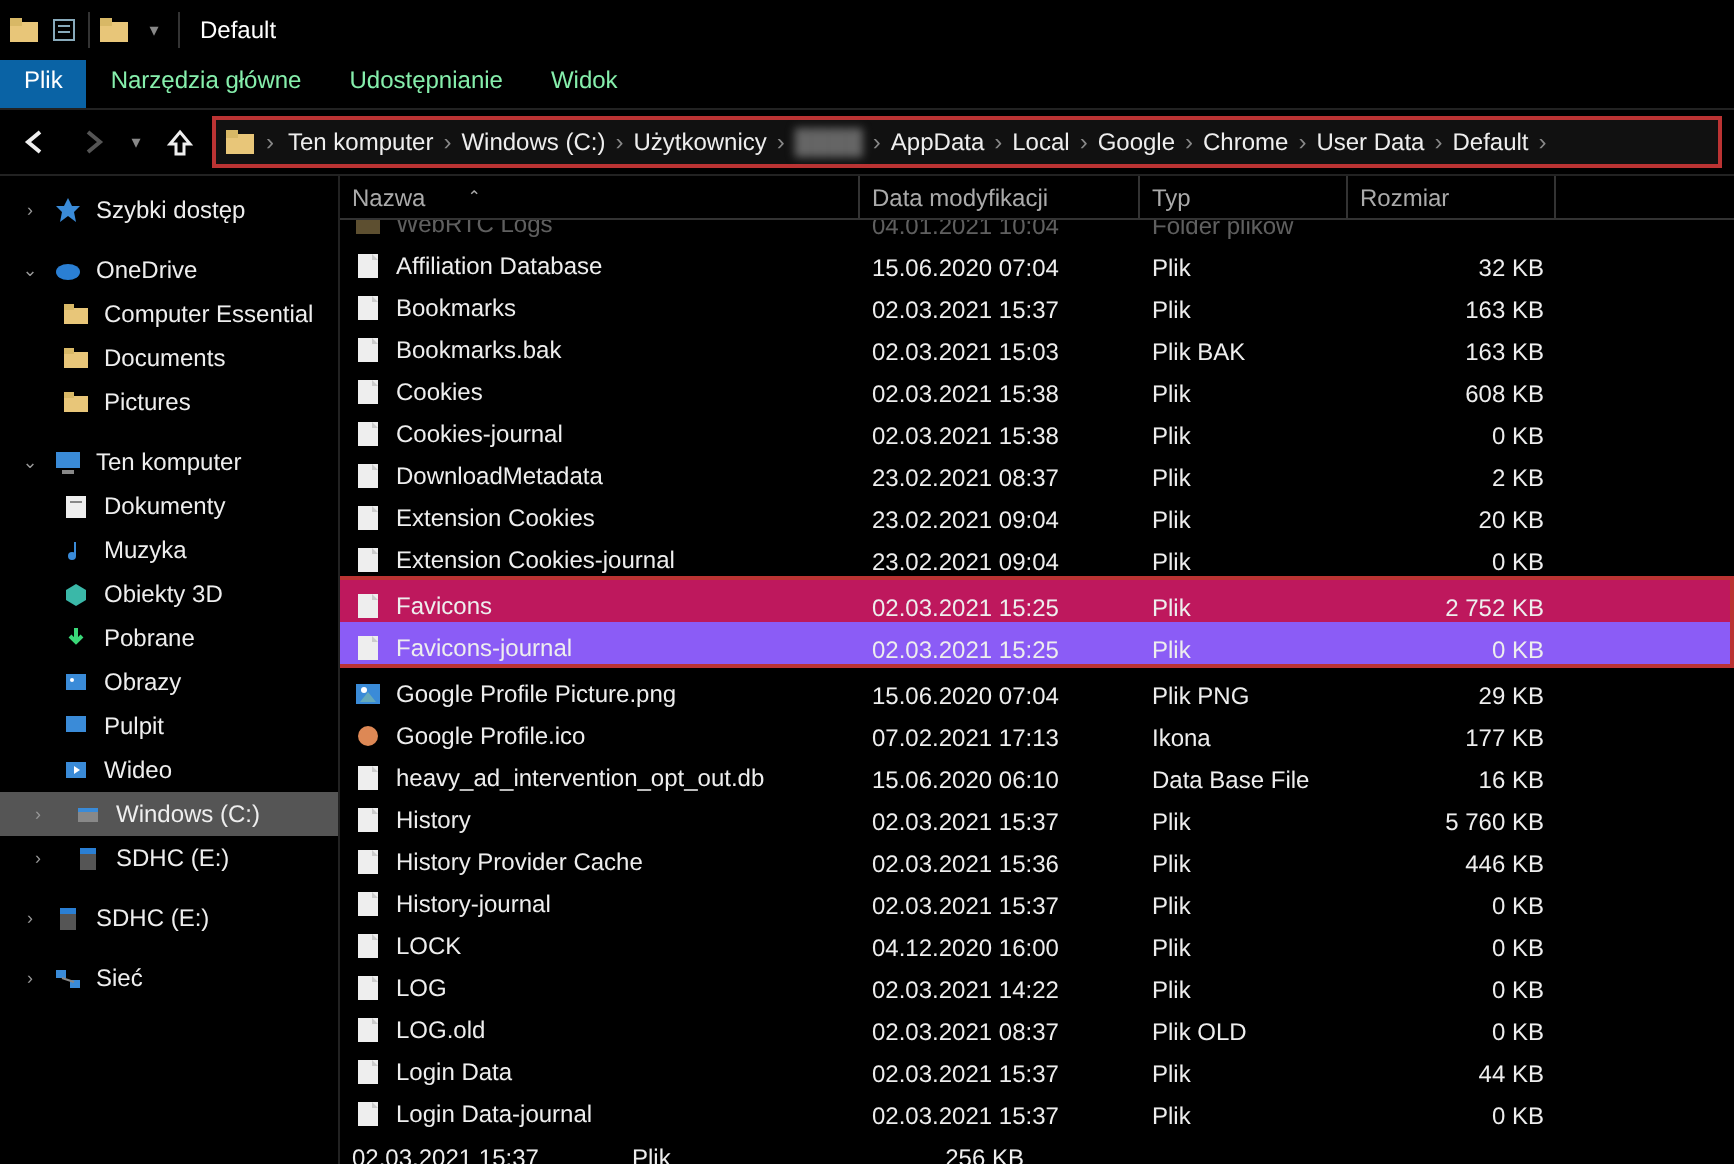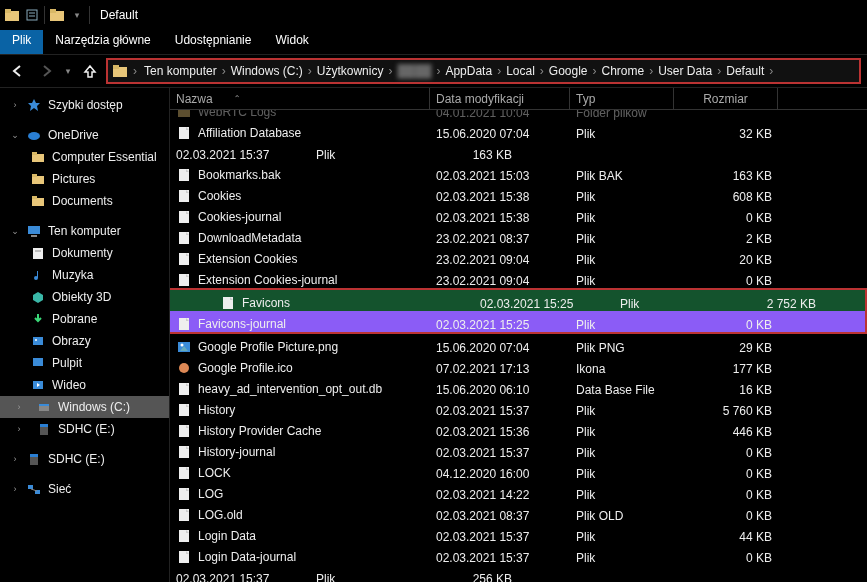--- a/index.html
+++ b/index.html
@@ -2,21 +2,21 @@
 <html><head>
 <meta charset="utf-8">
 <style>
 * { margin: 0; padding: 0; box-sizing: border-box; font-family: "Segoe UI", Tahoma, sans-serif; font-size: 12px; }
 body { background: #000; color: #ccc; width: 867px; height: 582px; overflow: hidden; }
 .titlebar { display: flex; align-items: center; height: 30px; padding: 0 4px; gap: 4px; }
 .titlebar .tb-icon { width: 16px; height: 16px; display: flex; align-items: center; justify-content: center; }
 .titlebar-sep { width: 1px; height: 18px; background: #333; }
 .titlebar .title { color: #fff; font-size: 12px; margin-left: 6px; }
 .ribbon-tabs { display: flex; height: 24px; align-items: stretch; }
-.ribbon-tab { padding: 3px 12px; color: #ffffff; cursor: default; }
+.ribbon-tab { padding: 3px 12px; color: #86efac; cursor: default; }
 .ribbon-tab.active { background: #0a63a5; color: #fff; }
 .navbar { display: flex; align-items: center; height: 34px; padding: 2px 6px; gap: 4px; border-top: 1px solid #222; border-bottom: 1px solid #222; }
 .nav-btn { width: 24px; height: 24px; display: flex; align-items: center; justify-content: center; color: #eee; }
 .nav-btn.disabled { color: #555; }
 .addrbar { flex: 1; display: flex; align-items: center; height: 26px; border: 2px solid #b33; background: #111; padding: 0 4px; gap: 2px; }
 .crumb { color: #eee; padding: 0 2px; white-space: nowrap; }
 .crumb.hidden { color: #666; }
 .chev { color: #888; padding: 0 3px; }
 .layout { display: flex; height: calc(582px - 30px - 24px - 34px); }
 .sidebar { width: 170px; border-right: 1px solid #222; overflow: hidden; padding-top: 6px; }
@@ -25,21 +25,21 @@
 .sb-item.selected { background: #555; }
 .sb-icon { width: 16px; height: 16px; display: flex; align-items: center; justify-content: center; font-size: 12px; }
 .sb-group { margin-bottom: 8px; }
 .sb-exp { color: #999; width: 10px; text-align: center; font-size: 9px; }
 .listpane { flex: 1; overflow: hidden; }
 .cols { display: flex; height: 22px; border-bottom: 1px solid #333; align-items: center; color: #aaa; }
 .col { padding: 0 6px; border-right: 1px solid #333; height: 100%; display: flex; align-items: center; }
 .c-name { width: 260px; gap: 19px; }
 .c-date { width: 140px; }
 .c-type { width: 104px; }
-.c-size { width: 104px; justify-content: center; }
+.c-size { width: 104px; justify-content: flex-start; }
 .rows { height: calc(100% - 22px); overflow: hidden; }
 .row { display: flex; align-items: flex-end; height: 21px; color: #eee; }
 .cell { padding: 0 6px; display: flex; align-items: center; gap: 6px; }
 .cn { width: 260px; }
 .cd { width: 140px; }
 .ct { width: 104px; }
 .cs { width: 104px; justify-content: flex-end; }
 .f-icon { width: 16px; height: 16px; display: flex; align-items: center; justify-content: center; }
 .col .sort { font-size: 8px; color: #aaa; margin-left: 2px; }
 svg { display: block; }
@@ -142,30 +142,30 @@
             </span>
             <span>Computer Essential</span>
           </div>
           <div class="sb-item indent">
             <span class="sb-icon">
               <svg width="14" height="14">
                 <rect x="1" y="4" width="12" height="8" fill="#e8c679"></rect>
                 <rect x="1" y="2" width="5" height="3" fill="#d8b866"></rect>
               </svg>
             </span>
-            <span>Pictures</span>
+            <span>Documents</span>
           </div>
           <div class="sb-item indent">
             <span class="sb-icon">
               <svg width="14" height="14">
                 <rect x="1" y="4" width="12" height="8" fill="#e8c679"></rect>
                 <rect x="1" y="2" width="5" height="3" fill="#d8b866"></rect>
               </svg>
             </span>
-            <span>Documents</span>
+            <span>Pictures</span>
           </div>
         </div>
     </div>
     <div class="sb-group">
       <div class="sb-item">
         <span class="sb-exp">⌄</span>
         <span class="sb-icon">
           <svg width="14" height="14">
               <rect x="1" y="2" width="12" height="8" fill="#3a8bd8"></rect>
               <rect x="4" y="11" width="6" height="2" fill="#888"></rect>
@@ -322,20 +322,29 @@
                 <polygon points="9,1 12,4 9,4" fill="#ccc"></polygon>
               </svg>
             </span>
             <span>Affiliation Database</span>
           </div>
           <div class="cell cd">15.06.2020 07:04</div>
           <div class="cell ct">Plik</div>
           <div class="cell cs">32 KB</div>
         </div>
         <div class="row">
+          <div class="cell cn">
+            <span class="f-icon">
+              <svg width="14" height="14">
+                <rect x="2" y="1" width="10" height="12" fill="#eee"></rect>
+                <polygon points="9,1 12,4 9,4" fill="#ccc"></polygon>
+              </svg>
+            </span>
+            <span>Bookmarks</span>
+          </div>
           <div class="cell cd">02.03.2021 15:37</div>
           <div class="cell ct">Plik</div>
           <div class="cell cs">163 KB</div>
         </div>
         <div class="row">
           <div class="cell cn">
             <span class="f-icon">
               <svg width="14" height="14">
                 <rect x="2" y="1" width="10" height="12" fill="#eee"></rect>
                 <polygon points="9,1 12,4 9,4" fill="#ccc"></polygon>
@@ -411,21 +420,21 @@
                 <polygon points="9,1 12,4 9,4" fill="#ccc"></polygon>
               </svg>
             </span>
             <span>Extension Cookies-journal</span>
           </div>
           <div class="cell cd">23.02.2021 09:04</div>
           <div class="cell ct">Plik</div>
           <div class="cell cs">0 KB</div>
         </div>
         <div style="border-top: 2px solid rgb(187, 51, 51); border-right: 2px solid rgb(187, 51, 51); border-bottom: 2px solid rgb(187, 51, 51); border-left: none; border-image: initial;">
-          <div class="row" style="background: #14532d; padding-left: 44px;">
+          <div class="row" style="background: #be185d;">
             <div class="cell cn">
               <span class="f-icon">
                 <svg width="14" height="14">
                   <rect x="2" y="1" width="10" height="12" fill="#eee"></rect>
                   <polygon points="9,1 12,4 9,4" fill="#ccc"></polygon>
                 </svg>
               </span>
               <span>Favicons</span>
             </div>
             <div class="cell cd">02.03.2021 15:25</div>

